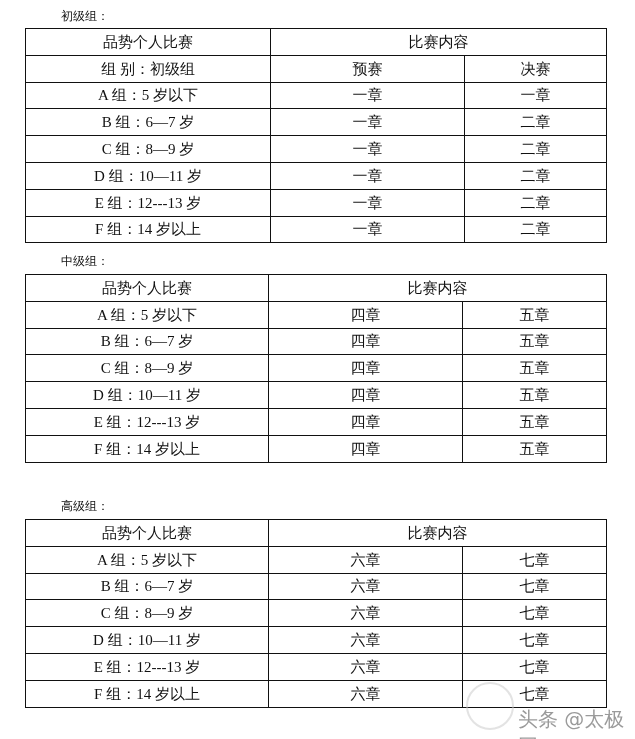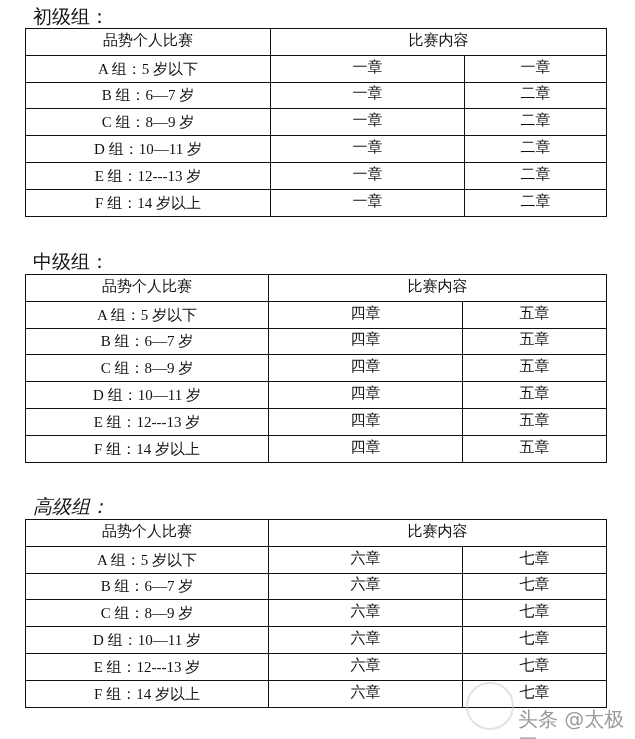--- a/index.html
+++ b/index.html
@@ -2,37 +2,37 @@
 <html><head>
   <meta charset="utf-8">
   <style>
     html, body { margin: 0; padding: 0; background: #ffffff; }
     body {
       width: 635px; height: 739px; position: relative; overflow: hidden;
       font-family: "DejaVu Serif", "Liberation Serif", serif;
       color: #111;
     }
     .section-title {
-      position: absolute; left: 33px;
+      position: absolute; left: 61px;
       font-family: "DejaVu Sans", sans-serif;
-      font-size: 19px; line-height: 18px; color: #111;
+      font-size: 12px; line-height: 18px; color: #111;
     }
     table.grid {
       position: absolute; left: 25px;
       border-collapse: collapse; table-layout: fixed;
       width: 581px;
     }
     table.grid td {
       border: 1.5px solid #111;
       height: 25.8px; padding: 0;
       text-align: center; vertical-align: middle;
       font-size: 15px; line-height: 16px;
       white-space: nowrap;
     }
-    .cjk { font-family: Liberation Mono, monospace; }
+    .cjk { font-family: Liberation Serif, serif; }
     .lat { font-family: "Liberation Serif", serif; }
     .watermark {
       position: absolute; left: 518px; top: 706px;
       font-family: "DejaVu Sans", sans-serif; font-size: 20px;
       color: rgba(120,120,120,0.75);
       text-shadow: 0 0 2px #fff;
       pointer-events: none;
     }
     .wm-circle {
       position: absolute; left: 466px; top: 682px; width: 44px; height: 44px;
@@ -46,20 +46,25 @@
 <table class="grid" style="top:28px;">
   <colgroup>
       <col style="width:245px">
       <col style="width:194px">
       <col style="width:142px">
     </colgroup>
   <tbody>
       <tr>
     <td class="cjk">品势个人比赛</td>
     <td class="cjk" colspan="2">比赛内容</td>
+  </tr>
+  <tr>
+    <td class="cjk">组 别：初级组</td>
+    <td class="cjk">预赛</td>
+    <td class="cjk">决赛</td>
   </tr>
   <tr>
         <td class="lat">A 组：5 岁以下</td>
         <td class="cjk">一章</td>
         <td class="cjk">一章</td>
       </tr>
   <tr>
         <td class="lat">B 组：6—7 岁</td>
         <td class="cjk">一章</td>
         <td class="cjk">二章</td>
@@ -125,21 +130,21 @@
         <td class="cjk">五章</td>
       </tr>
   <tr>
         <td class="lat">F 组：14 岁以上</td>
         <td class="cjk">四章</td>
         <td class="cjk">五章</td>
       </tr>
 </tbody>
   </table>
 
-<div class="section-title" style="top:497px;font-style:italic;">高级组：</div>
+<div class="section-title" style="top:497px;">高级组：</div>
 <table class="grid" style="top:519px;">
   <colgroup>
       <col style="width:243px">
       <col style="width:194px">
       <col style="width:144px">
     </colgroup>
   <tbody>
       <tr>
     <td class="cjk">品势个人比赛</td>
     <td class="cjk" colspan="2">比赛内容</td>

